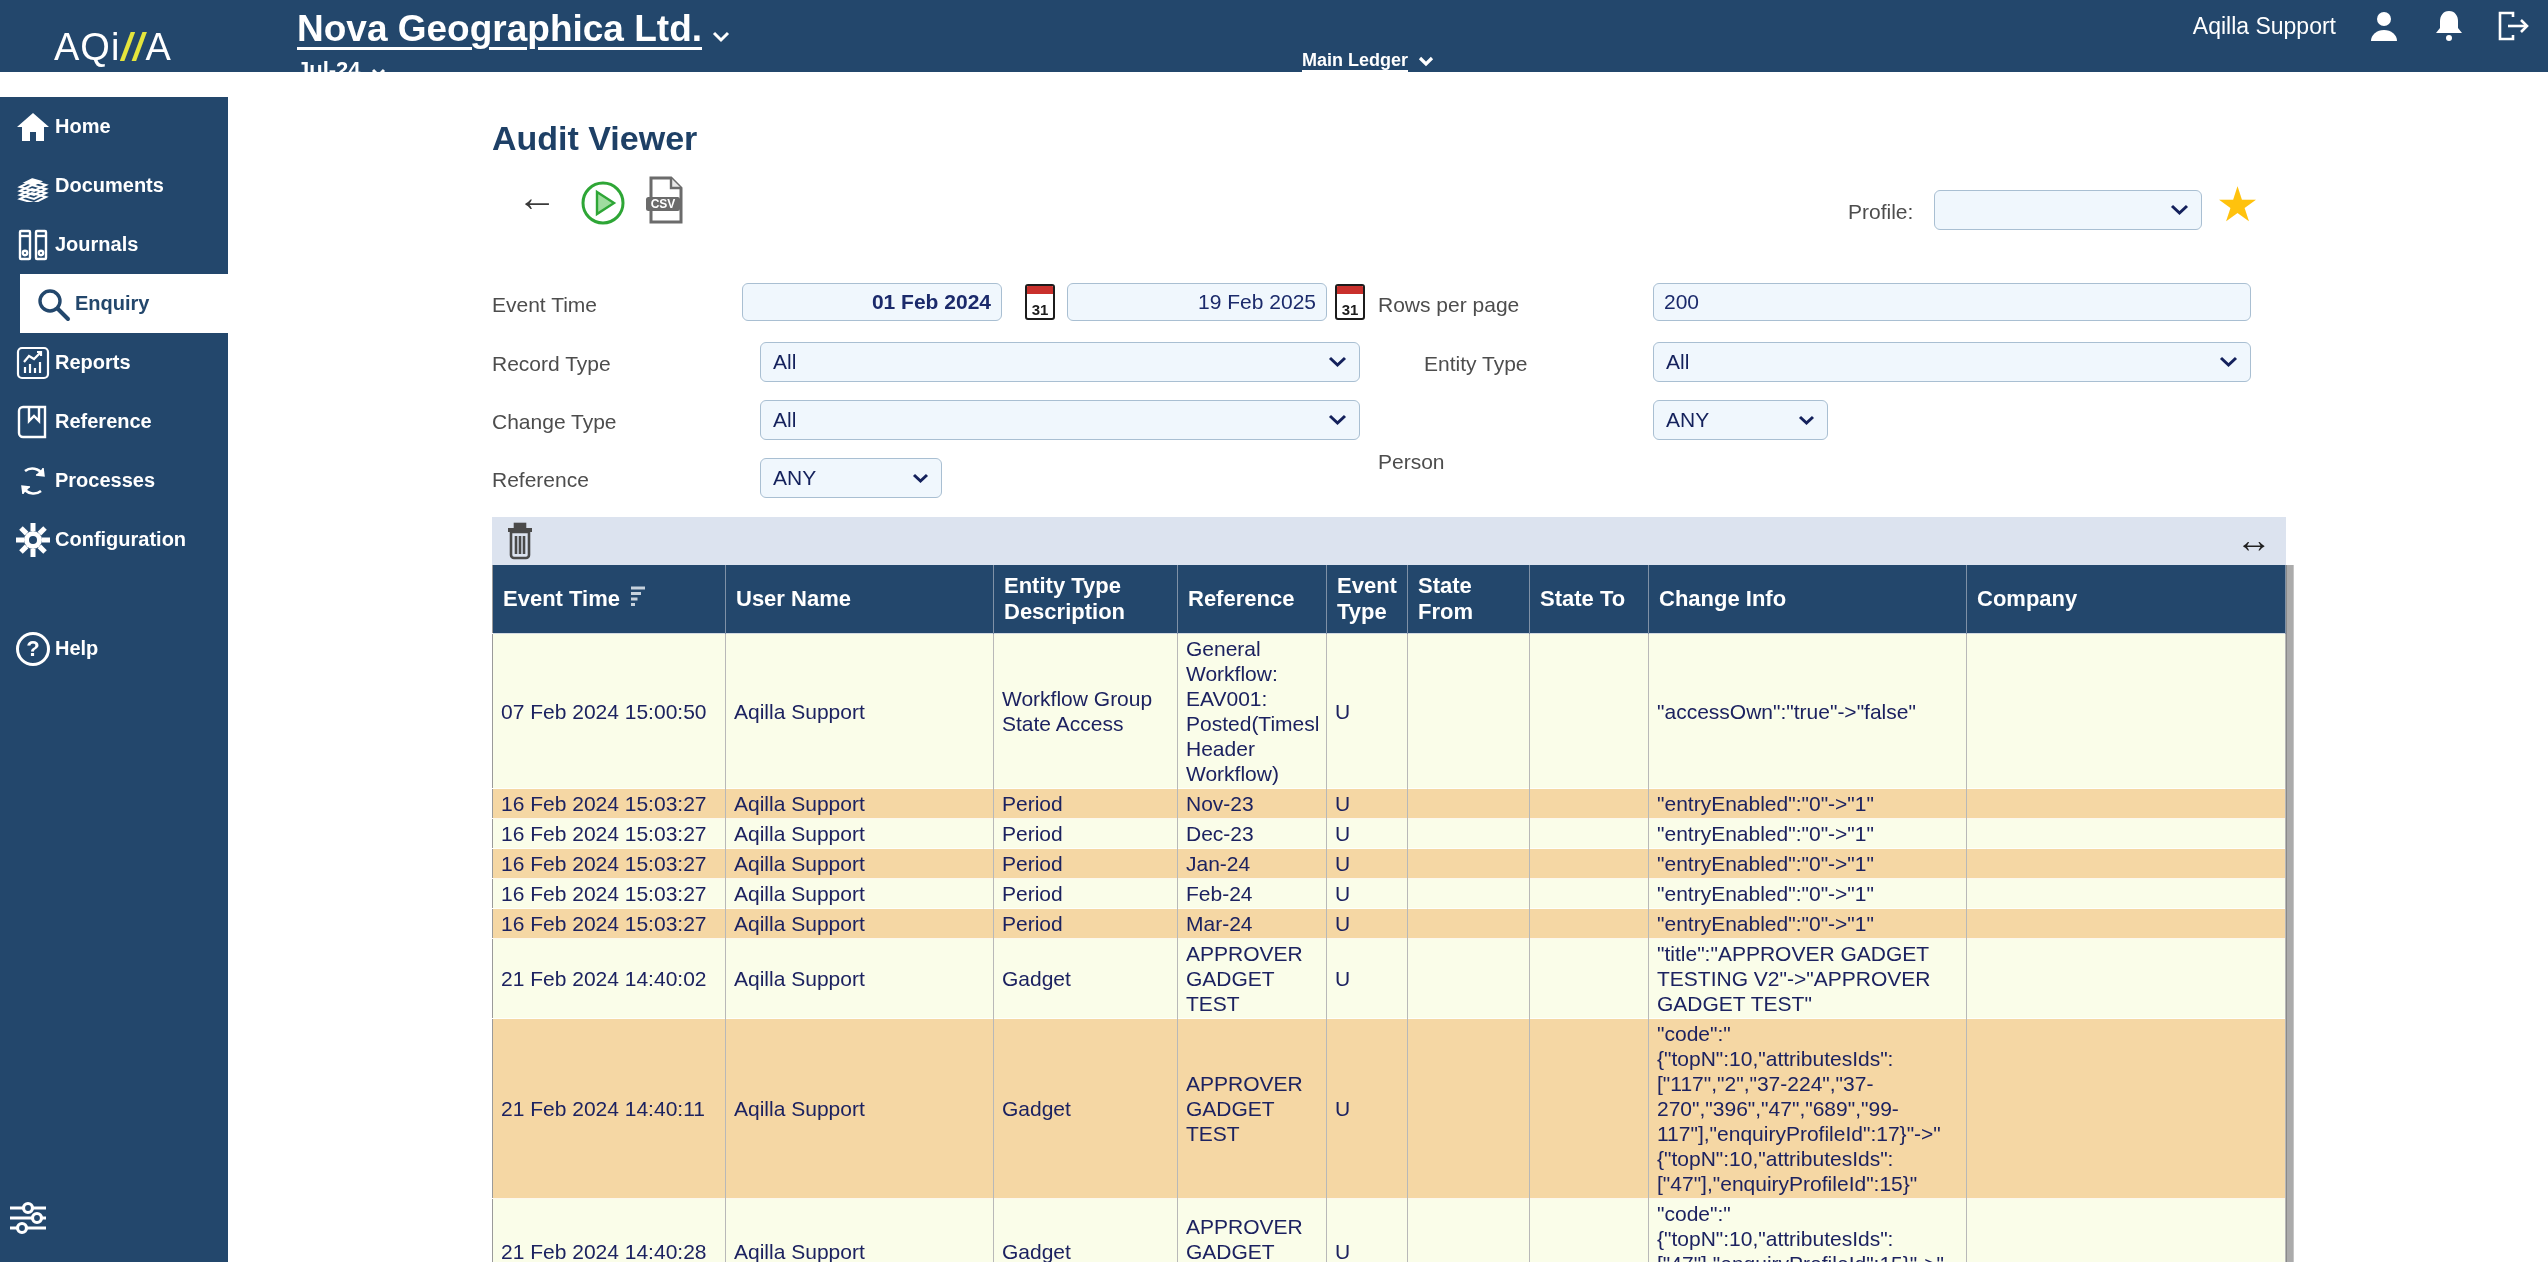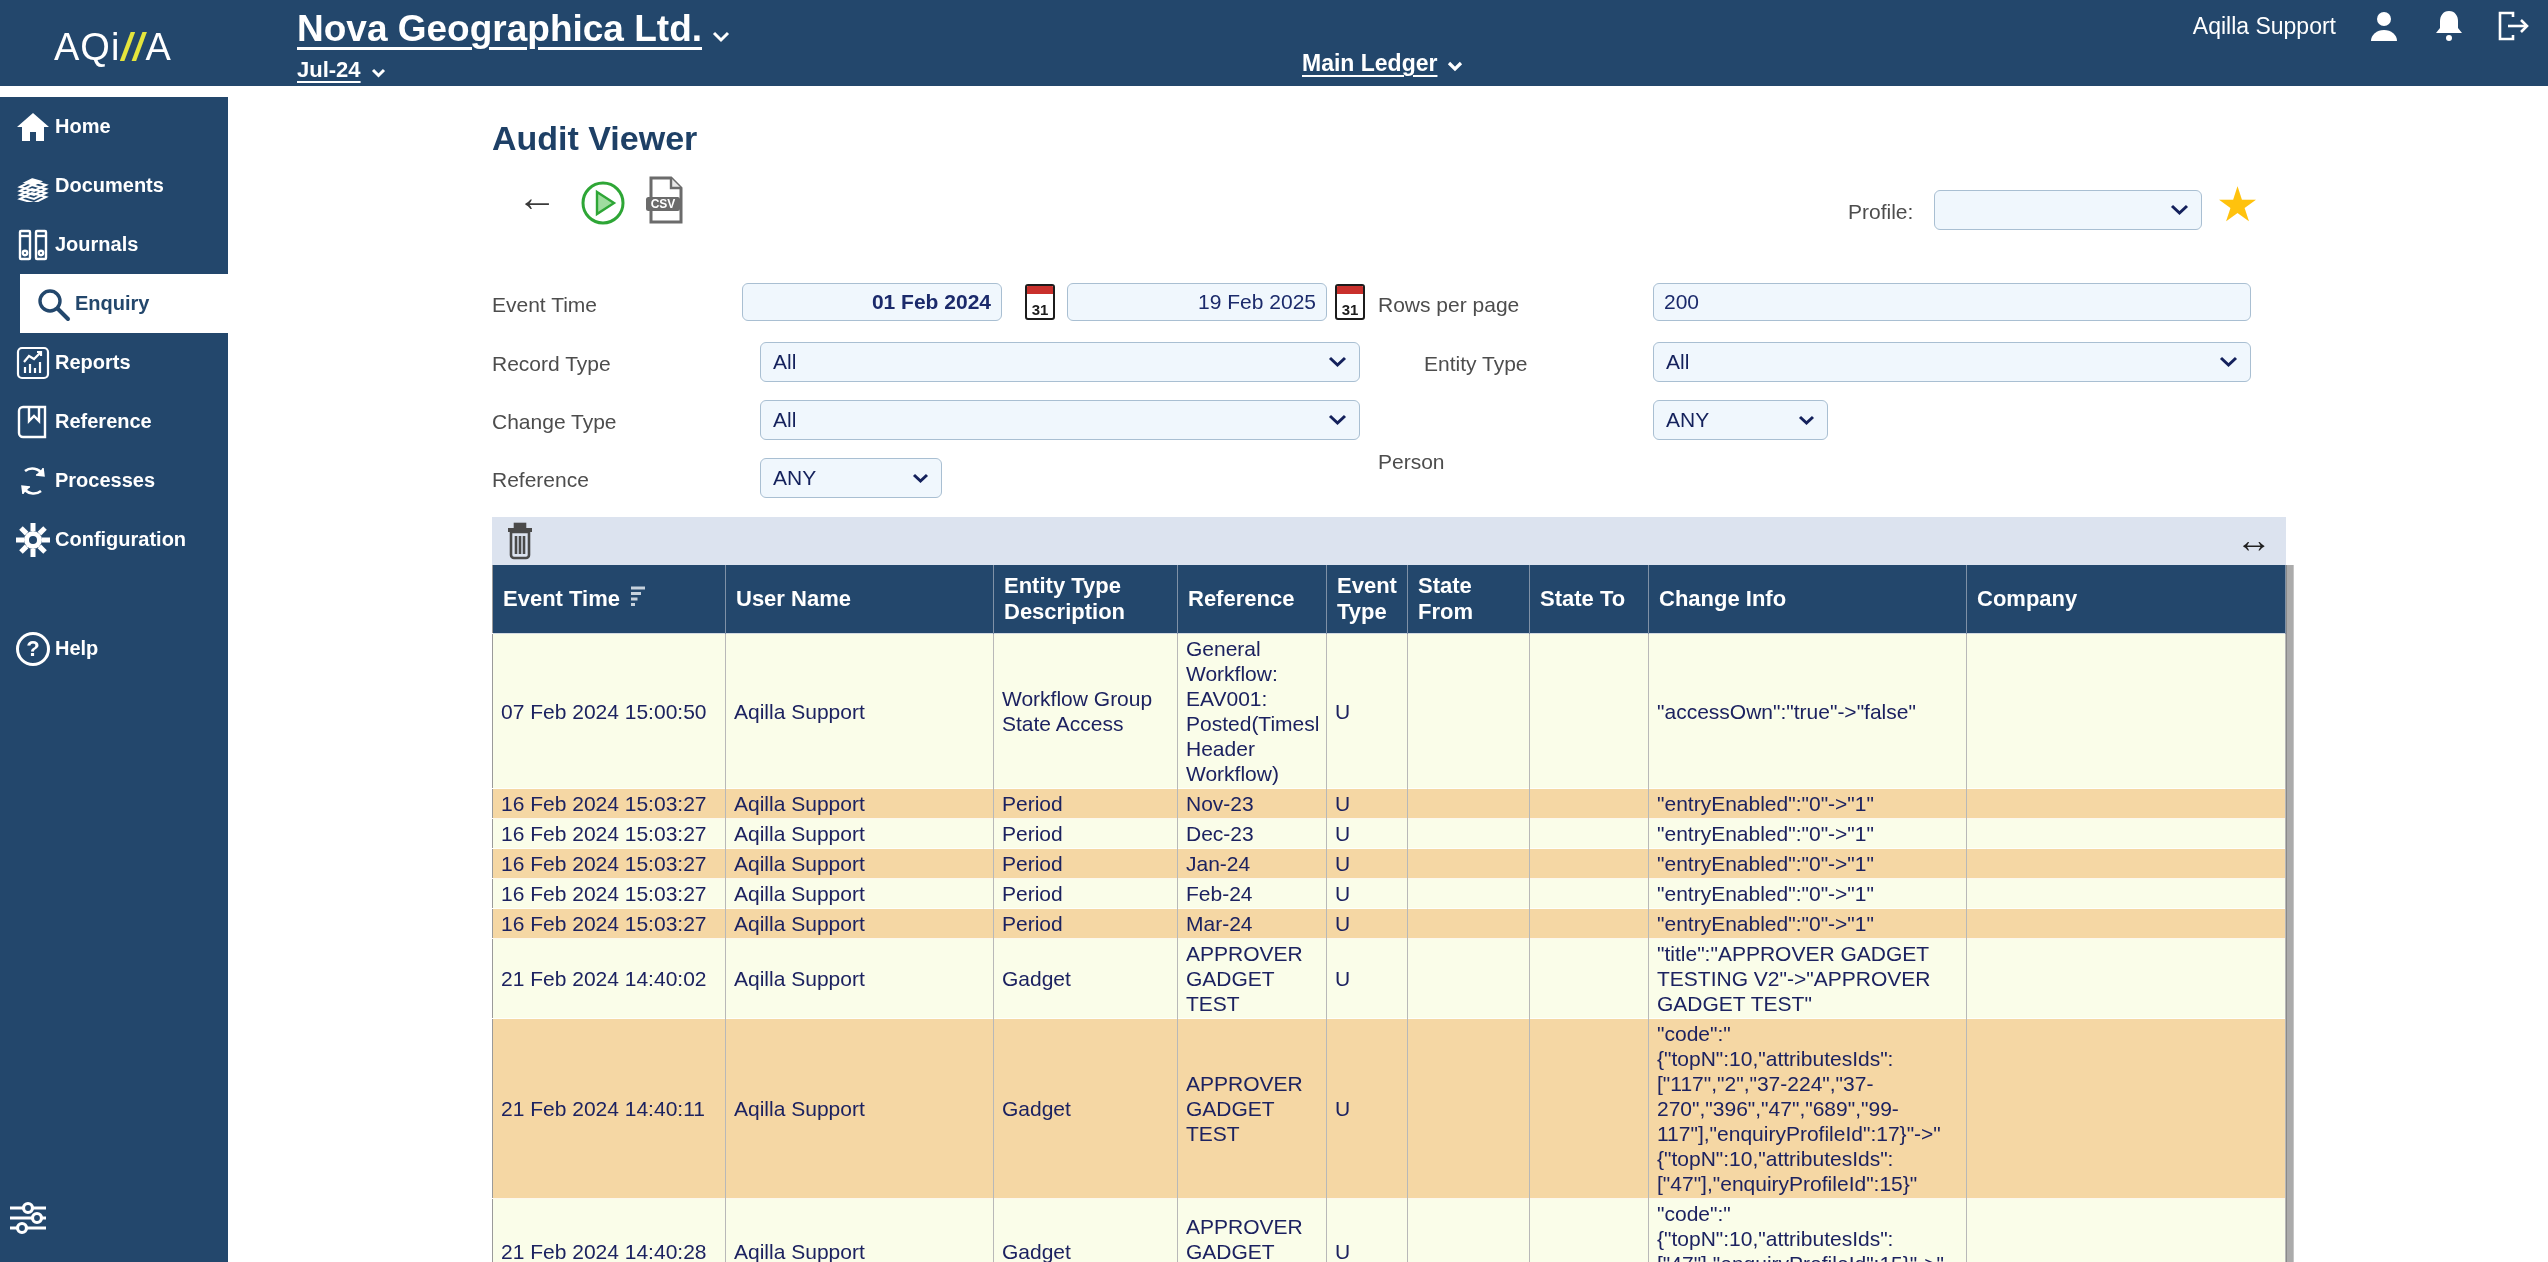--- a/index.html
+++ b/index.html
@@ -1,28 +1,28 @@
 <!DOCTYPE html>
 <html><head>
 <meta charset="utf-8">
 <title>Audit Viewer</title>
 <style>
   * { margin:0; padding:0; box-sizing:border-box; }
   html,body { width:2548px; height:1262px; overflow:hidden; background:#fff;
     font-family:"Liberation Sans", sans-serif; }
 
   
-  .topbar { position:absolute; left:0; top:0; width:2548px; height:86px; background:#23476C; color:#fff; }
+  .topbar { position:absolute; left:0; top:0; width:2548px; height:72px; background:#23476C; color:#fff; }
   .logo { position:absolute; left:54px; top:26px; font-size:38px; color:#fff; letter-spacing:1px; }
   .logo .slashes { color:#E5E53C; font-style:italic; font-weight:bold; padding:0 1px; }
   .company { position:absolute; left:297px; top:8px; font-size:37px; font-weight:bold;
     text-decoration:underline; text-decoration-thickness:3px; text-underline-offset:6px; cursor:pointer; }
   .period { position:absolute; left:297px; top:57px; font-size:22px; font-weight:bold;
     text-decoration:underline; text-decoration-thickness:2px; text-underline-offset:4px; cursor:pointer; }
-  .ledger { position:absolute; left:1302px; top:50px; font-size:23px; font-weight:bold;
+  .ledger { position:absolute; left:1302px; top:50px; font-size:18px; font-weight:bold;
     text-decoration:underline; text-decoration-thickness:2px; text-underline-offset:4px; cursor:pointer; }
   .chev { display:inline-block; margin-left:10px; vertical-align:middle; }
   .user-cluster { position:absolute; right:16px; top:8px; display:flex; align-items:center; gap:30px; }
   .user-name { font-size:23px; cursor:pointer; }
   .tb-icon { cursor:pointer; display:inline-flex; }
 
   
   .sidebar { position:absolute; left:0; top:97px; width:228px; height:1165px; background:#23476C; }
   .side-item { height:59px; display:flex; align-items:center; color:#fff; cursor:pointer; position:relative; }
   .side-item .s-icon { position:absolute; left:14px; width:38px; display:flex; justify-content:center; }

